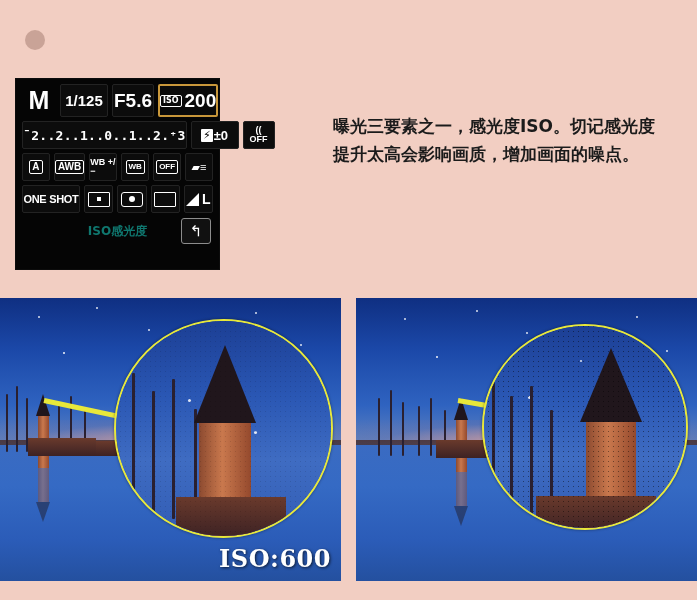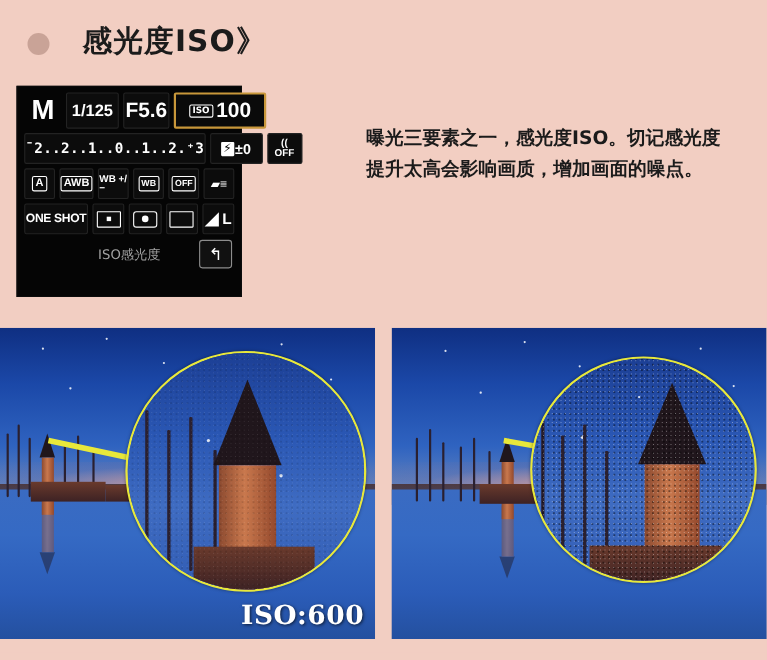--- a/index.html
+++ b/index.html
@@ -33,21 +33,21 @@
     color:#ffffff;display:flex;align-items:center;justify-content:center;
     font-weight:bold;box-sizing:border-box;
   }
   
   #row1{height:33px;}
   #mode-m{flex:0 0 34px;font-size:25px;background:transparent;border-color:transparent;}
   #shutter{flex:0 0 48px;font-size:15px;text-align:right;}
   #aperture{flex:0 0 42px;font-size:19px;}
   #iso-cell{
     flex:1 1 auto;border:2px solid #c8973a;background:#0a0a0a;
-    gap:3px;padding:0 12px;
+    gap:3px;padding:0 0;
   }
   #iso-badge{
     font-size:8px;border:1.2px solid #fff;border-radius:2px;
     padding:0px 2px;line-height:10px;letter-spacing:0px;
     font-family:"DejaVu Sans","Liberation Sans",sans-serif;
   }
   #iso-value{font-size:19px;letter-spacing:0px;}
   
   #row2{height:28px;}
   #exposure-scale{flex:1 1 auto;font-size:13px;letter-spacing:.3px;
@@ -74,21 +74,21 @@
   .dot{width:4px;height:4px;background:#fff;}
   .qual-tri{
     width:0;height:0;border-style:solid;border-width:0 0 13px 13px;
     border-color:transparent transparent #fff transparent;margin-right:3px;
   }
   
   #lcd-bottom{
     height:28px;display:flex;align-items:center;justify-content:center;
     position:relative;margin-top:2px;
   }
-  #lcd-caption{color:#a3a3a3;font-size:12px;font-weight:normal;
+  #lcd-caption{color:#0f766e;font-size:12px;font-weight:bold;
     font-family:"DejaVu Sans","Liberation Sans",sans-serif;}
   #back-btn{
     position:absolute;right:2px;top:1px;width:28px;height:24px;
     border:1.5px solid #8d8d8d;border-radius:3px;background:#111;
     color:#fff;font-size:15px;display:flex;align-items:center;justify-content:center;
   }
   
   #description{
     position:absolute;left:333px;top:112px;width:335px;
     font-size:17px;font-weight:bold;line-height:1.65;color:#1b1b1b;
@@ -150,32 +150,31 @@
     text-shadow:1px 1px 3px rgba(0,0,0,.7);
     font-family:"DejaVu Serif","Liberation Serif",serif;
   }
   #footer-strip{position:absolute;left:0;top:593px;width:697px;height:7px;background:#f2cec2;}
 </style>
 </head>
 <body>
 
 <div id="header">
   <div id="bullet"></div>
-  <div id="page-title">感光度ISO》</div>
 </div>
 
 <div id="lcd">
 
   <div class="lcd-row" id="row1">
     <div class="cell" id="mode-m">M</div>
     <div class="cell" id="shutter">1/125</div>
     <div class="cell" id="aperture">F5.6</div>
     <div class="cell" id="iso-cell">
       <span id="iso-badge">ISO</span>
-      <span id="iso-value">100</span>
+      <span id="iso-value">200</span>
     </div>
   </div>
 
   <div class="lcd-row" id="row2">
     <div class="cell" id="exposure-scale">¯2..2..1..0..1..2.⁺3</div>
     <div class="cell" id="flash-comp">
       <span class="inv-badge">⚡</span>
       <span>±0</span>
     </div>
     <div class="cell" id="wireless">

